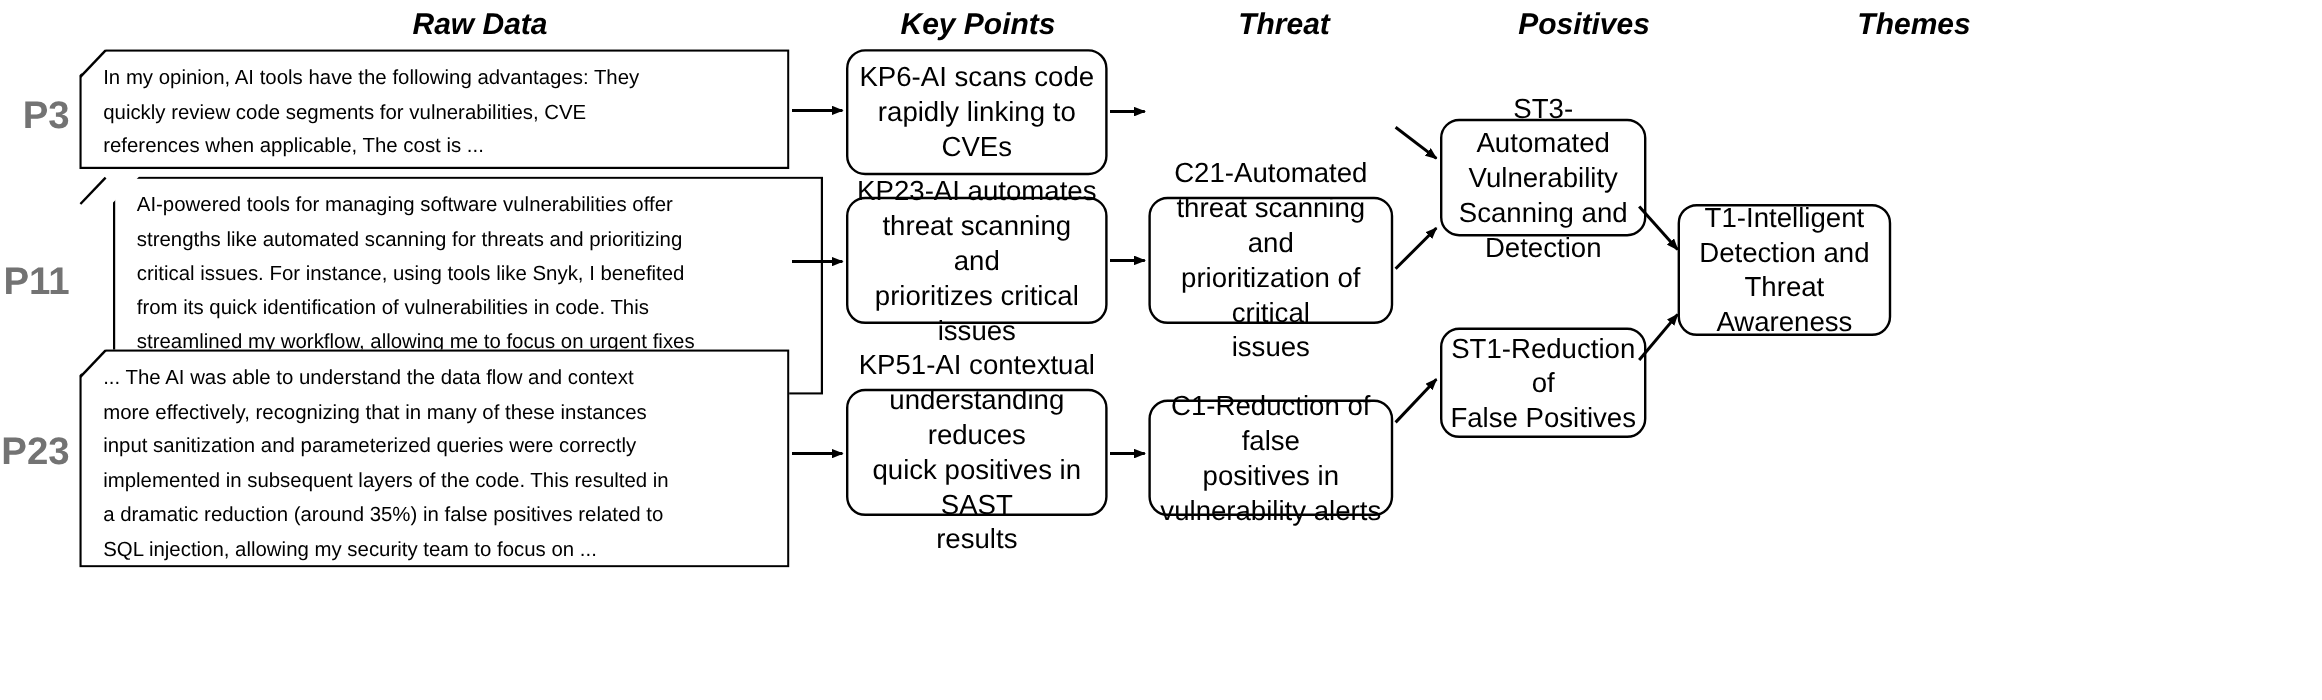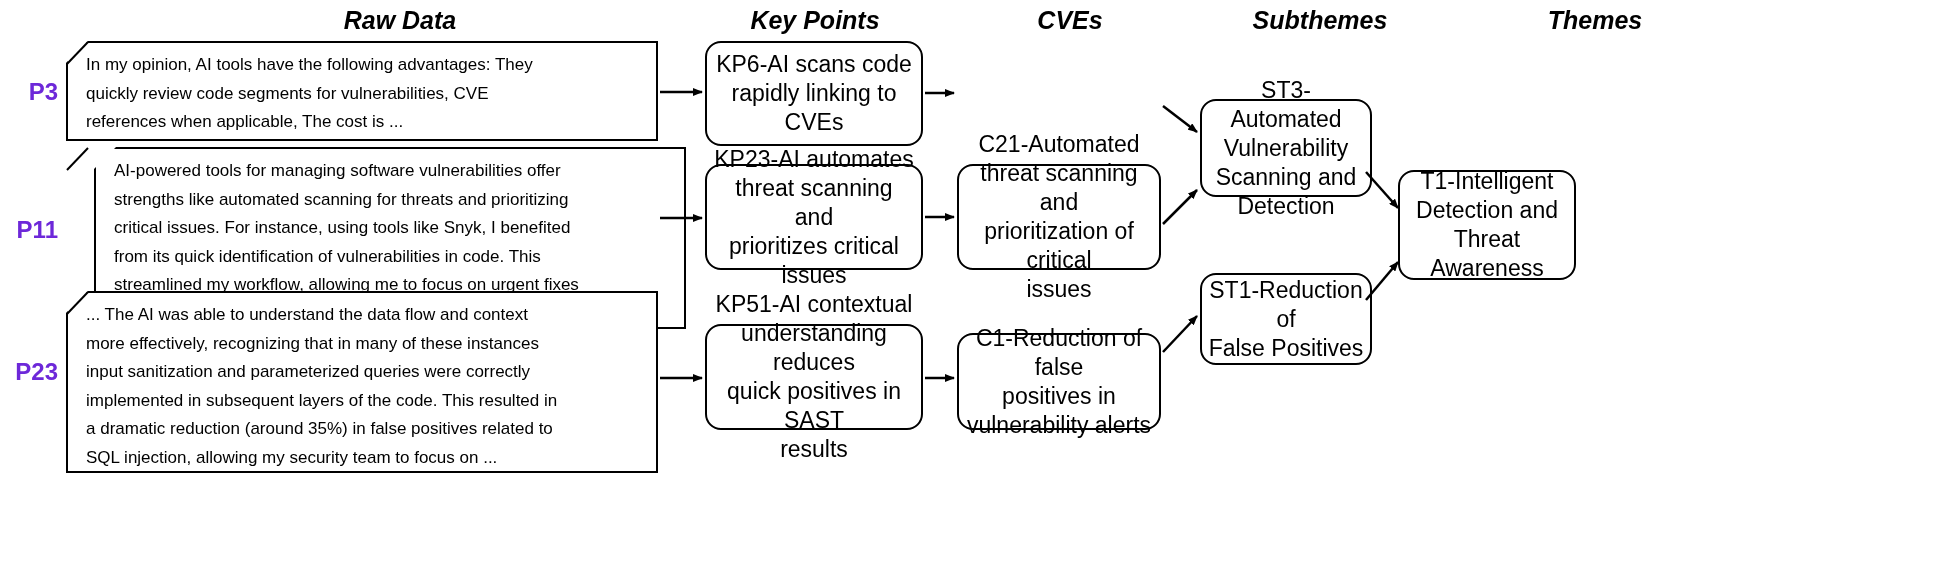--- a/index.html
+++ b/index.html
@@ -24,24 +24,24 @@
     font-weight: bold;
     font-size: 25px;
     text-align: center;
     white-space: nowrap;
     line-height: 1;
     color: #000;
   }
   .participant-label {
     position: absolute;
     font-weight: bold;
-    font-size: 24px;
+    font-size: 32px;
     text-align: right;
     line-height: 1;
-    color: #6d28d9;
+    color: #737373;
   }
   
   .note-box {
     position: absolute;
     box-sizing: border-box;
     background: #ffffff;
     border: 2px solid #000000;
     clip-path: polygon(22px 0, 100% 0, 100% 100%, 0 100%, 0 22px);
   }
   .note-fold {
@@ -90,23 +90,23 @@
 </style>
 </head>
 <body>
 
 <div id="canvas">
 
   <div class="col-header" style="left:200px; top:8px; width:400px;">Raw Data</div>
 
   <div class="col-header" style="left:700px; top:8px; width:230px;">Key Points</div>
 
-  <div class="col-header" style="left:950px; top:8px; width:240px;">CVEs</div>
-
-  <div class="col-header" style="left:1190px; top:8px; width:260px;">Subthemes</div>
+  <div class="col-header" style="left:950px; top:8px; width:240px;">Threat</div>
+
+  <div class="col-header" style="left:1190px; top:8px; width:260px;">Positives</div>
 
   <div class="col-header" style="left:1450px; top:8px; width:290px;">Themes</div>
 
   <div class="participant-label" style="left:0px; top:80px; width:58px;">P3</div>
 
   <div class="participant-label" style="left:0px; top:218px; width:58px;">P11</div>
 
   <div class="participant-label" style="left:0px; top:360px; width:58px;">P23</div>
 
   <div class="note-box" style="left:66px; top:41px; width:592px; height:100px;">

